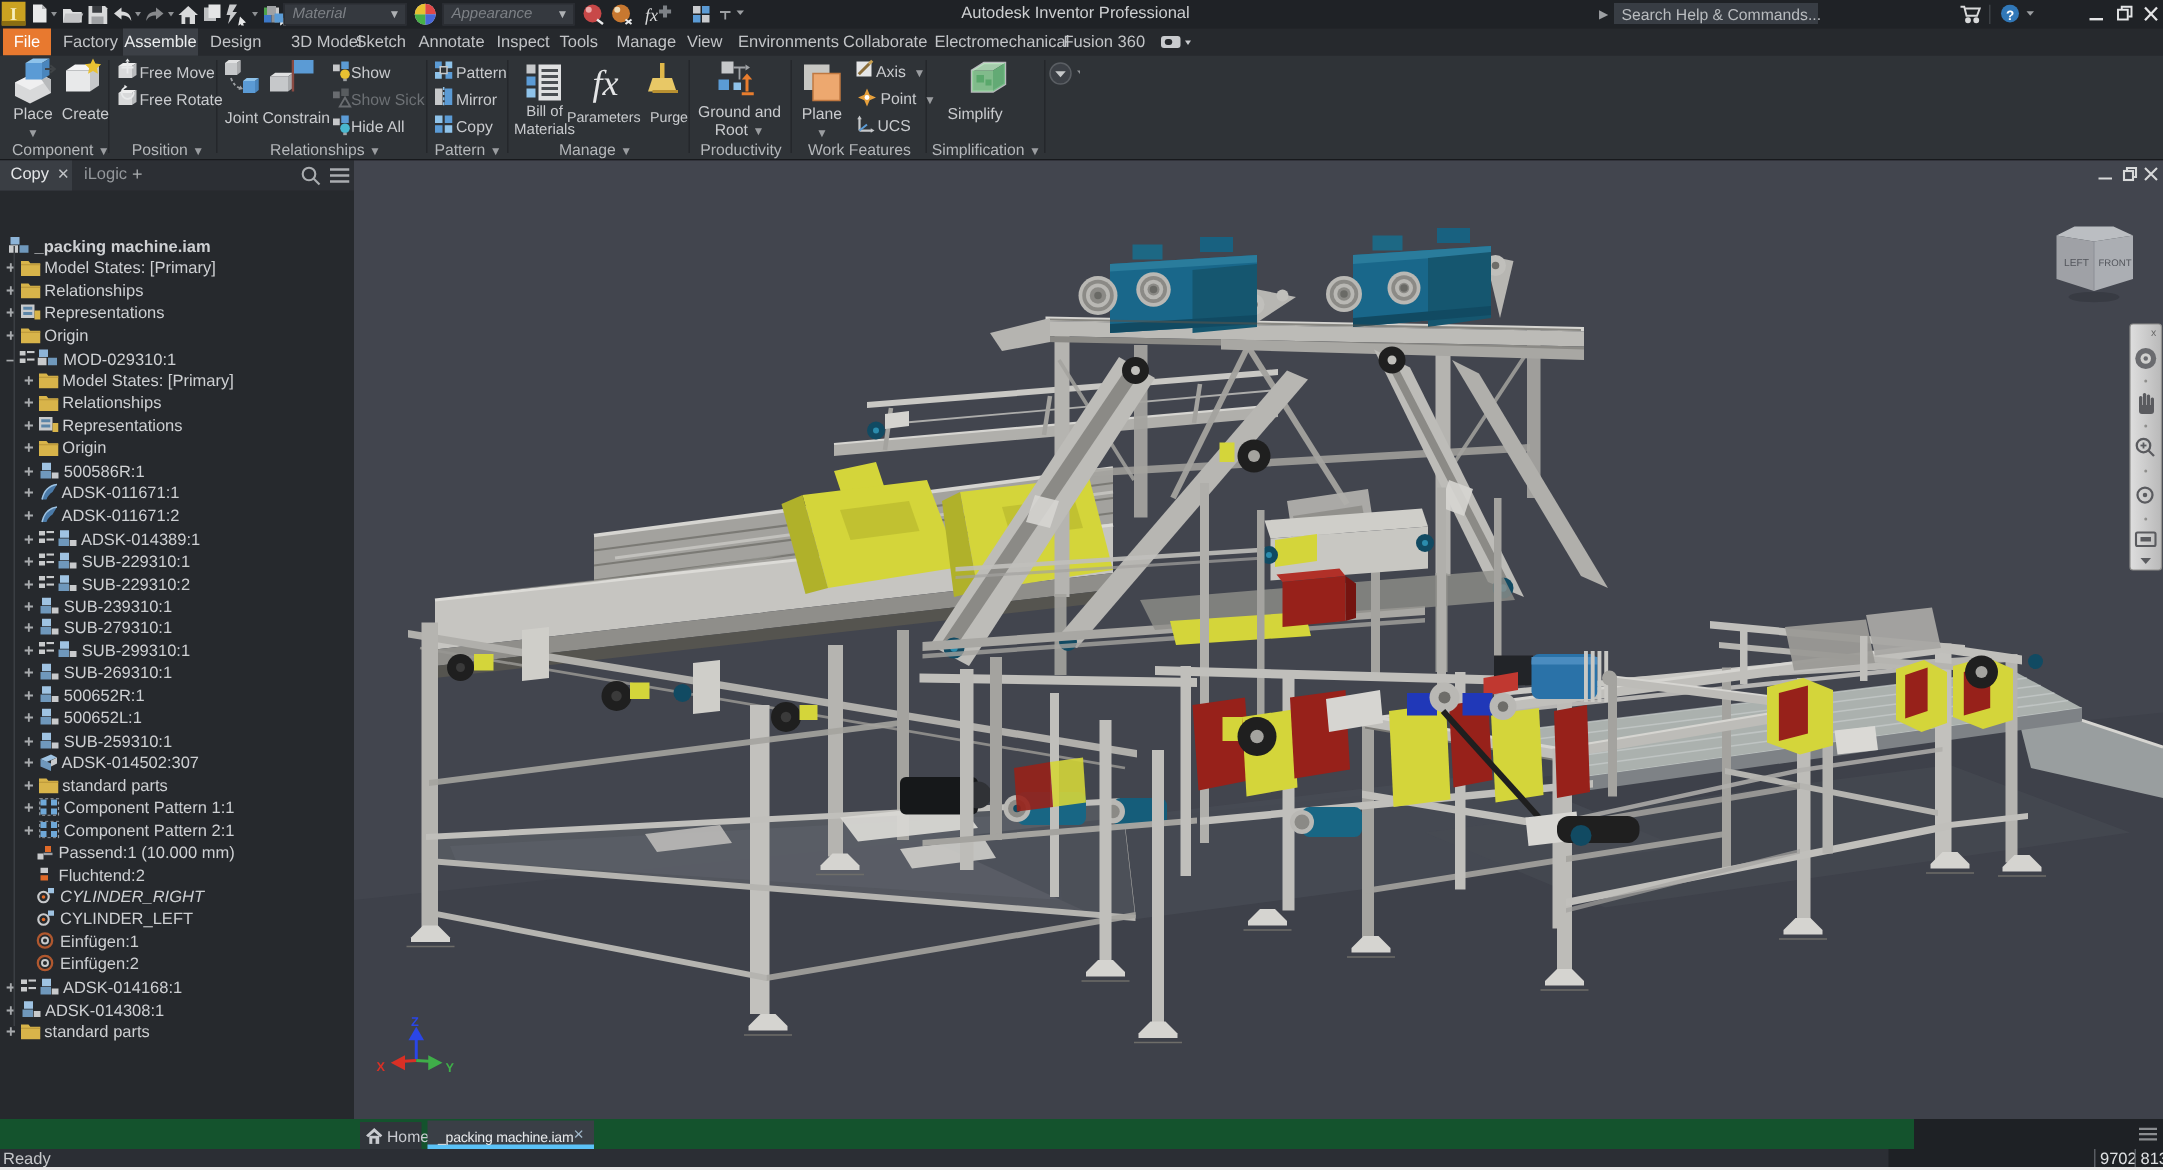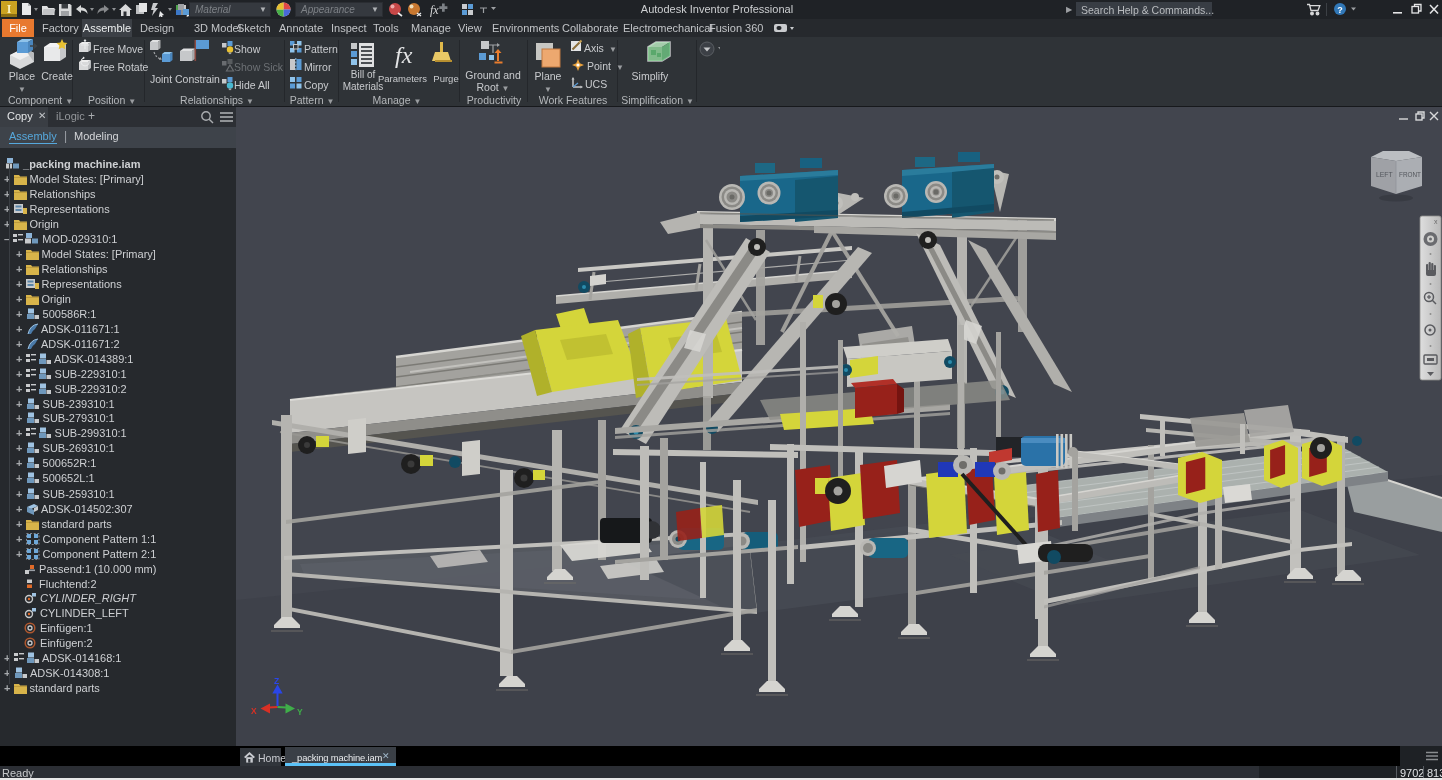--- a/index.html
+++ b/index.html
@@ -26,21 +26,21 @@
 
 #lpanel{position:absolute;left:0;top:107px;width:236px;height:639px;background:#26292d}
 #lphead{position:absolute;left:0;top:0;width:236px;height:20px;background:#2c2f34}
 #lptool{position:absolute;left:0;top:20px;width:236px;height:21px;background:#3e434a}
 #tree{position:absolute;left:0;top:43px;width:236px;height:596px;font-size:11px;color:#ced0d3}
 .trow{position:absolute;height:15px;line-height:15px;white-space:nowrap}
 .trow .plus{color:#a7aaad;font-size:11px;font-weight:bold}
 
 #viewport{position:absolute;left:236px;top:107px;width:1206px;height:639px;background:#42454e;overflow:hidden}
 
-#docbar{position:absolute;left:0;top:746px;width:1400px;height:20px;background:#000000}
+#docbar{position:absolute;left:0;top:746px;width:1276px;height:20px;background:#14532d}
 #statusbar{position:absolute;left:0;top:766px;width:1259px;height:14px;background:#2b2e34;color:#c6c8ca;font-size:11px}
 #bottomedge{position:absolute;left:0;top:778px;width:1442px;height:2px;background:#e8e8e8}
 </style></head>
 <body>
 <div id="app">
 
   <div id="titlebar">
     <svg class="abs" style="left:1px;top:1px" width="17" height="17">
         <rect x="0" y="0" width="16" height="16" fill="#caa221"></rect>
         <rect x="0" y="13" width="16" height="3" fill="#8a6d12"></rect>
@@ -353,25 +353,20 @@
           <circle cx="6" cy="6" r="4.2" fill="none" stroke="#aaadb0" stroke-width="1.4"></circle>
           <line x1="9.2" y1="9.2" x2="13" y2="13" stroke="#aaadb0" stroke-width="1.4"></line>
         </svg>
       <svg class="abs" style="left:220px;top:4px" width="13" height="12">
           <g stroke="#aaadb0" stroke-width="1.6">
             <line x1="0" y1="2" x2="13" y2="2"></line>
             <line x1="0" y1="6" x2="13" y2="6"></line>
             <line x1="0" y1="10" x2="13" y2="10"></line>
           </g>
         </svg>
-    </div>
-    <div id="lptool">
-      <div class="abs" style="left:9px;top:3px;font-size:11px;color:#56a8dc;border-bottom:1px solid #56a8dc;padding-bottom:1px">Assembly</div>
-      <div class="abs" style="left:64px;top:2px;font-size:12px;color:#9ba0a6">|</div>
-      <div class="abs" style="left:74px;top:3px;font-size:11px;color:#d3d5d8">Modeling</div>
     </div>
     <div id="tree">
         <div class="trow" style="left:6px;top:7px;font-weight:bold;"><svg width="14" height="13" style="vertical-align:-2px">
             <rect x="1" y="1" width="6" height="5" fill="#8db4d8"></rect>
             <rect x="0" y="6.5" width="6" height="5" fill="#c8cacc"></rect>
             <rect x="7" y="6.5" width="6" height="5" fill="#6f98bc"></rect>
           </svg> _packing machine.iam</div>
         <div class="trow" style="left:4px;top:22px;"><span class="plus">+</span>&nbsp;<svg width="13" height="12" style="vertical-align:-2px">
             <path d="M0 2 l5 0 1.2 1.5 6.8 0 0 8.5 -13 0z" fill="#d8b44a"></path>
             <path d="M0 4.5 h13" stroke="#b8943a" stroke-width="0.8"></path>

